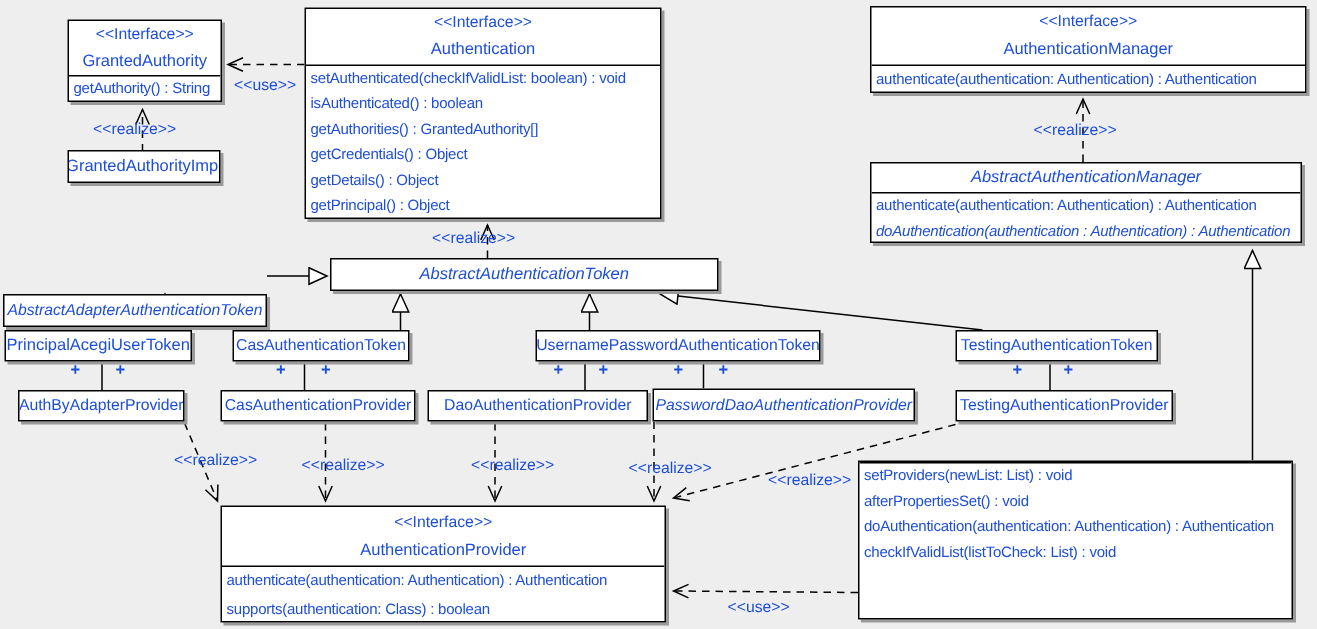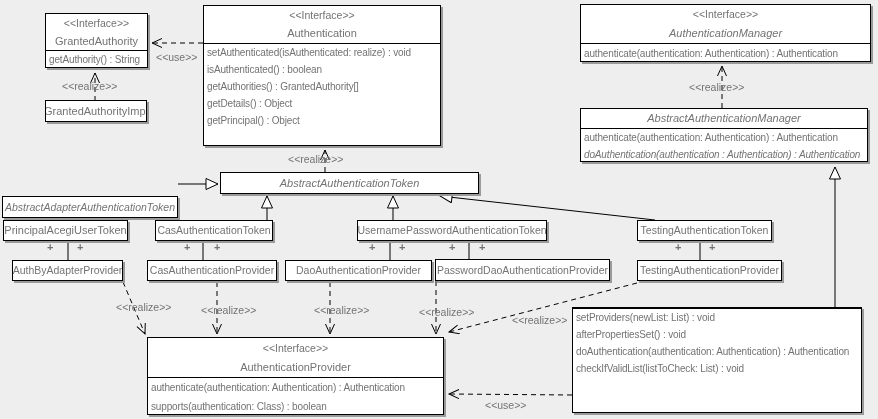--- a/index.html
+++ b/index.html
@@ -1,18 +1,18 @@
 <!DOCTYPE html>
 <html><head>
 <meta charset="utf-8">
 <style>
   html,body{margin:0;padding:0;background:#eeeeee;}
   .stage{
     position:relative;width:878px;height:419px;background:#eeeeee;
-    font-family:"Liberation Sans",sans-serif;color:#737373;overflow:hidden;
+    font-family:"Liberation Sans",sans-serif;color:#1d4ed8;overflow:hidden;
   }
   .wires{position:absolute;left:0;top:0;z-index:1;}
   .uml-box{
     position:absolute;background:#ffffff;border:1px solid #000;
     box-shadow:2px 2px 0 #9a9a9a;z-index:2;box-sizing:border-box;overflow:hidden;
   }
   .uml-title{text-align:center;white-space:nowrap;overflow:hidden;}
   .stereo{font-size:10.5px;line-height:19px;}
   .cname{font-size:11px;line-height:19px;white-space:nowrap;}
   .cname.abstract{font-style:italic;}
@@ -85,32 +85,33 @@
   <div class="uml-box" style="left:45px;top:100px;width:102px;height:22px;">
     <div class="one-line cname">GrantedAuthorityImpl</div>
   </div>
 
   <div class="uml-box" style="left:203px;top:5px;width:238px;height:141px;">
     <div class="uml-title" style="height:37px;">
       <div class="stereo">&lt;&lt;Interface&gt;&gt;</div>
       <div class="cname" style="line-height:17px;">Authentication</div>
     </div>
     <div class="uml-methods">
-      <div class="m">setAuthenticated(isAuthenticated: realize) : void</div>
+      <div class="m">setAuthenticated(checkIfValidList: boolean) : void</div>
       <div class="m">isAuthenticated() : boolean</div>
       <div class="m">getAuthorities() : GrantedAuthority[]</div>
+      <div class="m">getCredentials() : Object</div>
       <div class="m">getDetails() : Object</div>
       <div class="m">getPrincipal() : Object</div>
     </div>
   </div>
 
   <div class="uml-box" style="left:580px;top:4px;width:291px;height:58px;">
     <div class="uml-title" style="height:38px;">
       <div class="stereo">&lt;&lt;Interface&gt;&gt;</div>
-      <div class="cname" style="line-height:18px;font-style:italic;">AuthenticationManager</div>
+      <div class="cname" style="line-height:18px;">AuthenticationManager</div>
     </div>
     <div class="uml-methods">
       <div class="m tall">authenticate(authentication: Authentication) : Authentication</div>
     </div>
   </div>
 
   <div class="uml-box" style="left:580px;top:108px;width:288px;height:54px;">
     <div class="uml-title" style="height:19px;">
       <div class="cname abstract">AbstractAuthenticationManager</div>
     </div>
@@ -149,21 +150,21 @@
   </div>
 
   <div class="uml-box" style="left:147px;top:260px;width:130px;height:21px;">
     <div class="one-line cname" style="font-size:10.5px;">CasAuthenticationProvider</div>
   </div>
 
   <div class="uml-box" style="left:285px;top:260px;width:147px;height:21px;">
     <div class="one-line cname" style="font-size:10.5px;">DaoAuthenticationProvider</div>
   </div>
 
-  <div class="uml-box" style="left:435px;top:259px;width:175px;height:22px;">
+  <div class="uml-box" style="left:435px;top:259px;width:175px;height:22px;font-style:italic;">
     <div class="one-line cname" style="font-size:10.5px;">PasswordDaoAuthenticationProvider</div>
   </div>
 
   <div class="uml-box" style="left:637px;top:260px;width:145px;height:21px;">
     <div class="one-line cname" style="font-size:10.5px;">TestingAuthenticationProvider</div>
   </div>
 
   <div class="uml-box" style="left:147px;top:337px;width:297px;height:78px;">
     <div class="uml-title" style="height:39px;">
       <div class="stereo" style="line-height:20px;">&lt;&lt;Interface&gt;&gt;</div>

